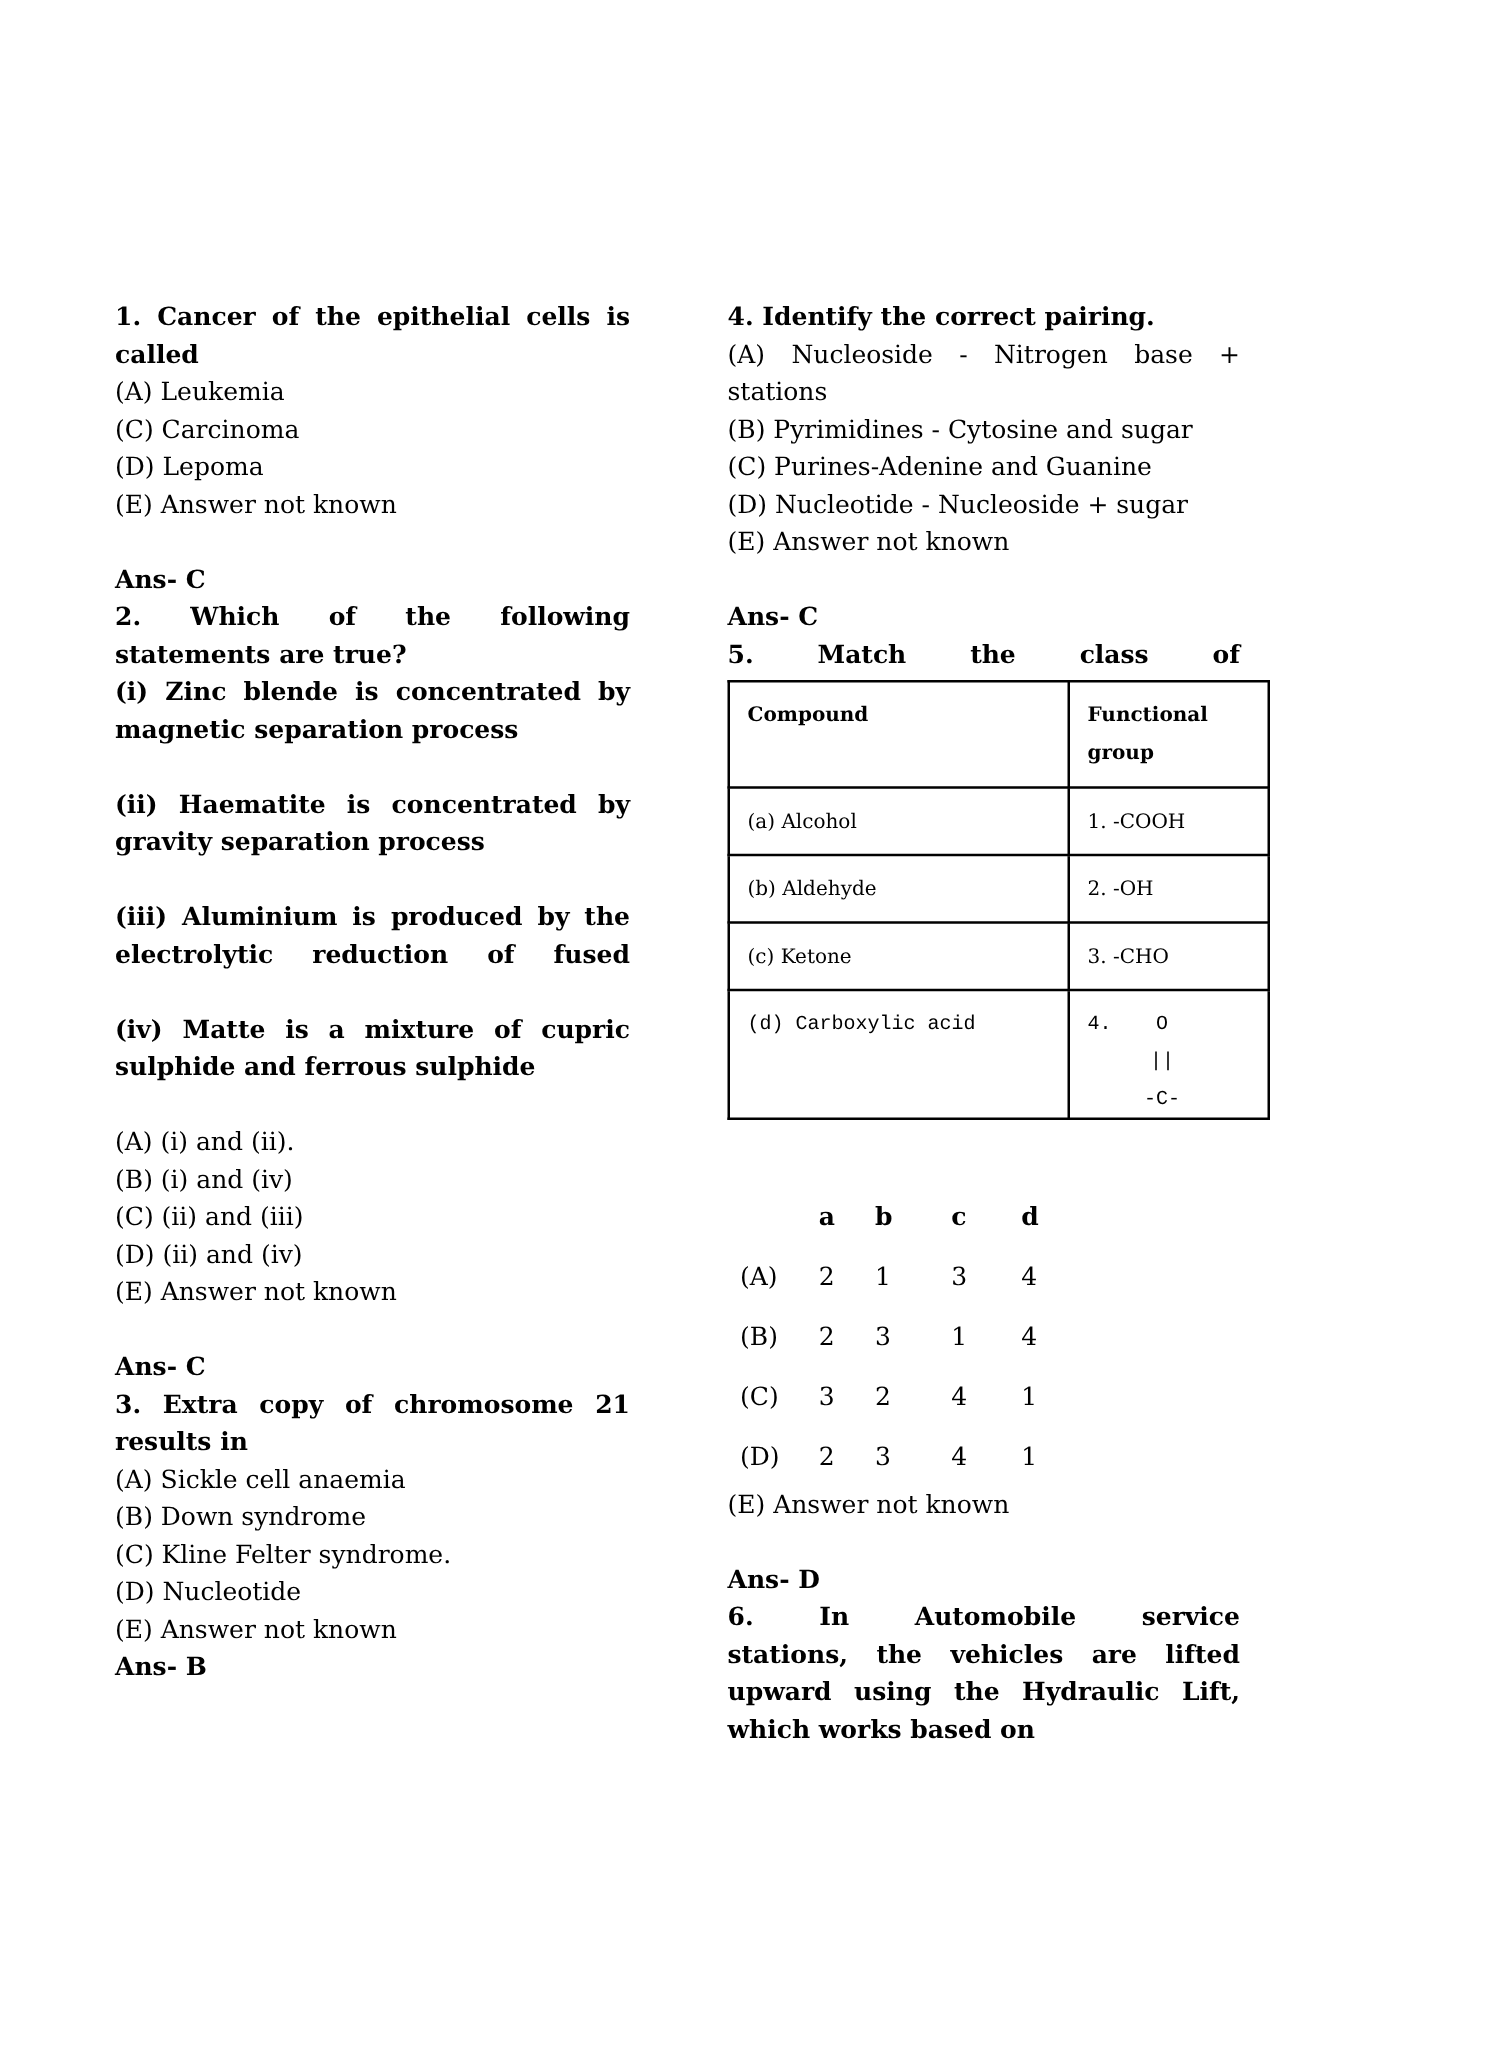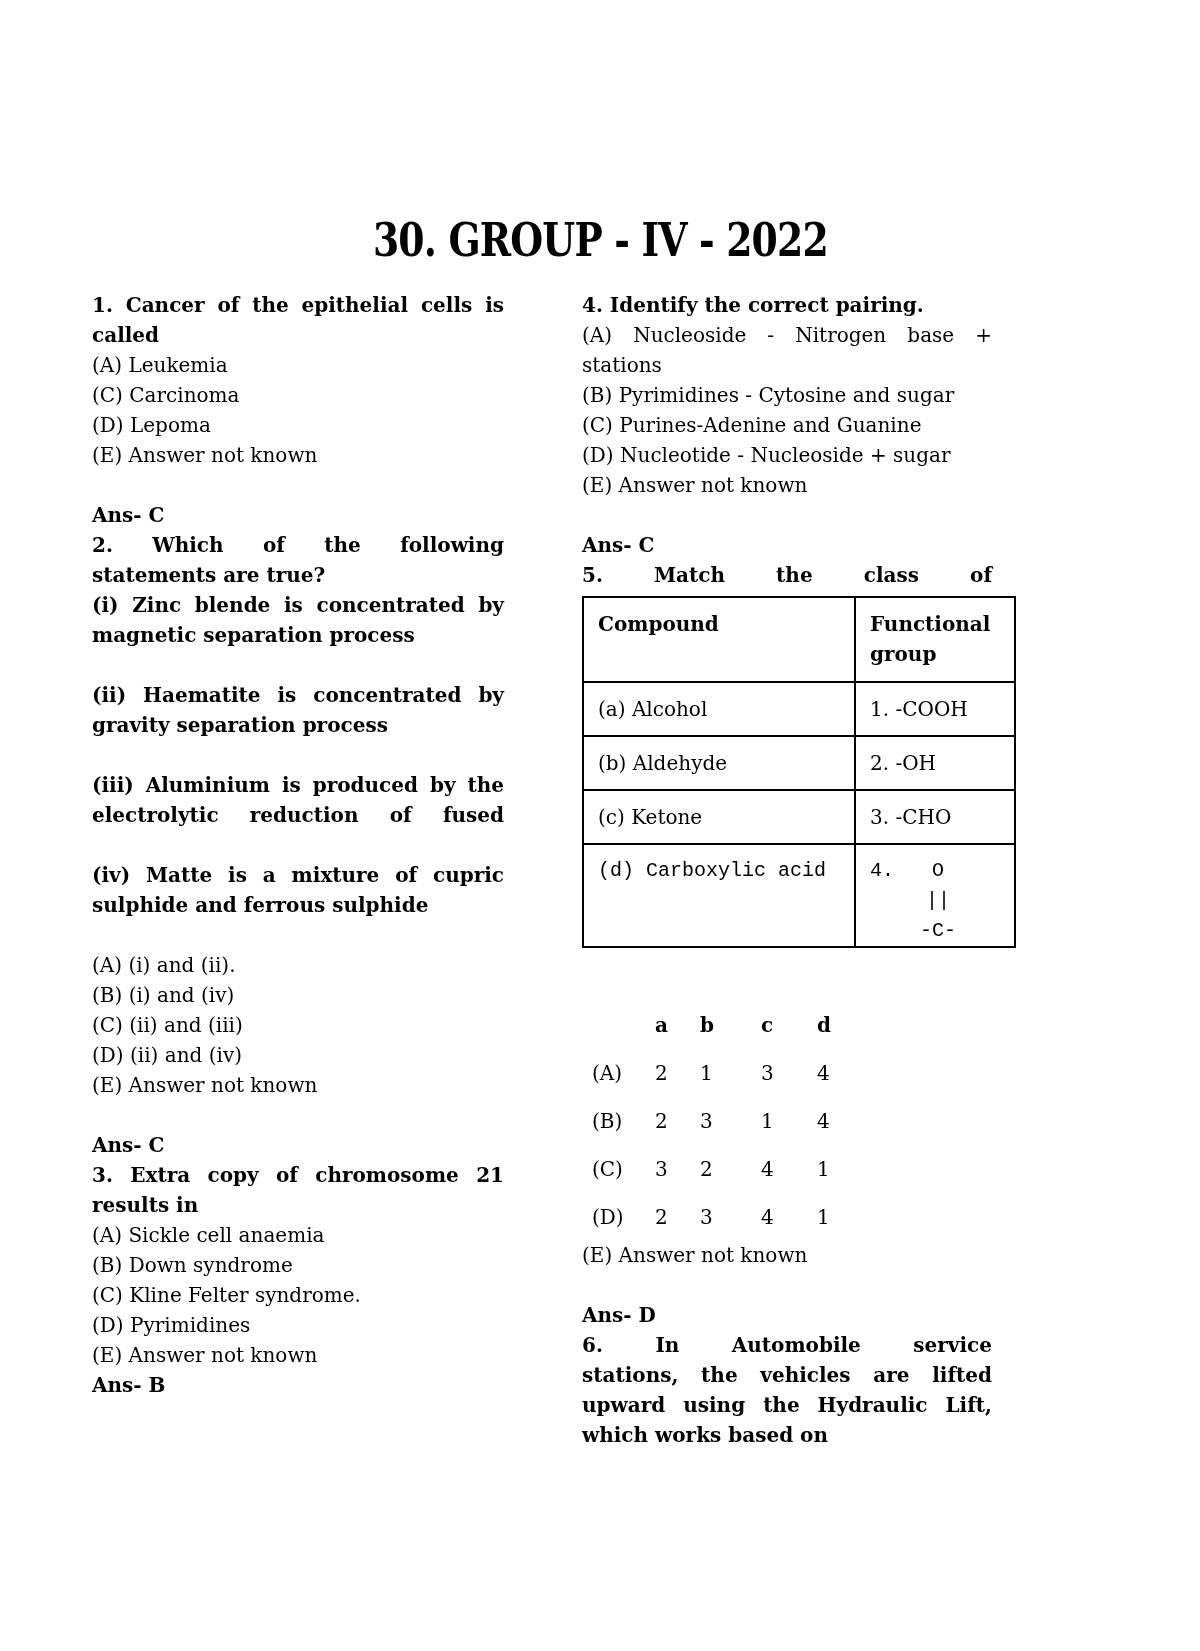--- a/index.html
+++ b/index.html
@@ -32,21 +32,21 @@
   .sp { text-align-last: justify; }
   .gap { height: 30px; }
 
   
   table.match {
     border-collapse: collapse; table-layout: fixed;
     width: 432px; margin-top: 6px; margin-right: -22px;
   }
   table.match th, table.match td {
     border: 2px solid #000000;
-    font-size: 20px; line-height: 30px;
+    font-size: 16px; line-height: 30px;
     text-align: left; vertical-align: top;
     padding: 11px 4px 0 14px;
   }
   table.match col.c1 { width: 272px; }
   table.match col.c2 { width: 160px; }
   table.match th { font-weight: 700; height: 85px; }
   table.match td { font-weight: 400; height: 54px; }
   table.match tr.tall td { height: 103px; font-family: Liberation Mono, monospace; }
   .fg4 { display: flex; }
   .carbonyl {
@@ -62,23 +62,20 @@
   .mrow .c1 { width: 45px; }
   .mrow .c2 { width: 61px; }
   .mrow .c3 { width: 56px; }
   .mrow .c4 { width: 40px; }
   .matrix .after-row { margin-top: 8px; }
 </style>
 </head>
 <body>
 
 <div class="page">
-  <div class="title-wrap">
-    <span class="title">30. GROUP - IV - 2022</span>
-  </div>
 
   <div class="cols">
 
     <div class="col-left">
       <div class="ln b sp">1. Cancer of the epithelial cells is</div>
       <div class="ln b">called</div>
       <div class="ln">(A) Leukemia</div>
       <div class="ln">(C) Carcinoma</div>
       <div class="ln">(D) Lepoma</div>
       <div class="ln">(E) Answer not known</div>
@@ -105,21 +102,21 @@
       <div class="ln">(D) (ii) and (iv)</div>
       <div class="ln">(E) Answer not known</div>
       <div class="gap"></div>
       <div class="ln b">Ans- C</div>
 
       <div class="ln b sp">3. Extra copy of chromosome 21</div>
       <div class="ln b">results in</div>
       <div class="ln">(A) Sickle cell anaemia</div>
       <div class="ln">(B) Down syndrome</div>
       <div class="ln">(C) Kline Felter syndrome.</div>
-      <div class="ln">(D) Pyrimidines</div>
+      <div class="ln">(D) Nucleotide</div>
       <div class="ln">(E) Answer not known</div>
       <div class="ln b">Ans- B</div>
     </div>
 
     <div class="col-right">
       <div class="ln b">4. Identify the correct pairing.</div>
       <div class="ln sp">(A) Nucleoside - Nitrogen base +</div>
       <div class="ln">stations</div>
       <div class="ln">(B) Pyrimidines - Cytosine and sugar</div>
       <div class="ln">(C) Purines-Adenine and Guanine</div>

